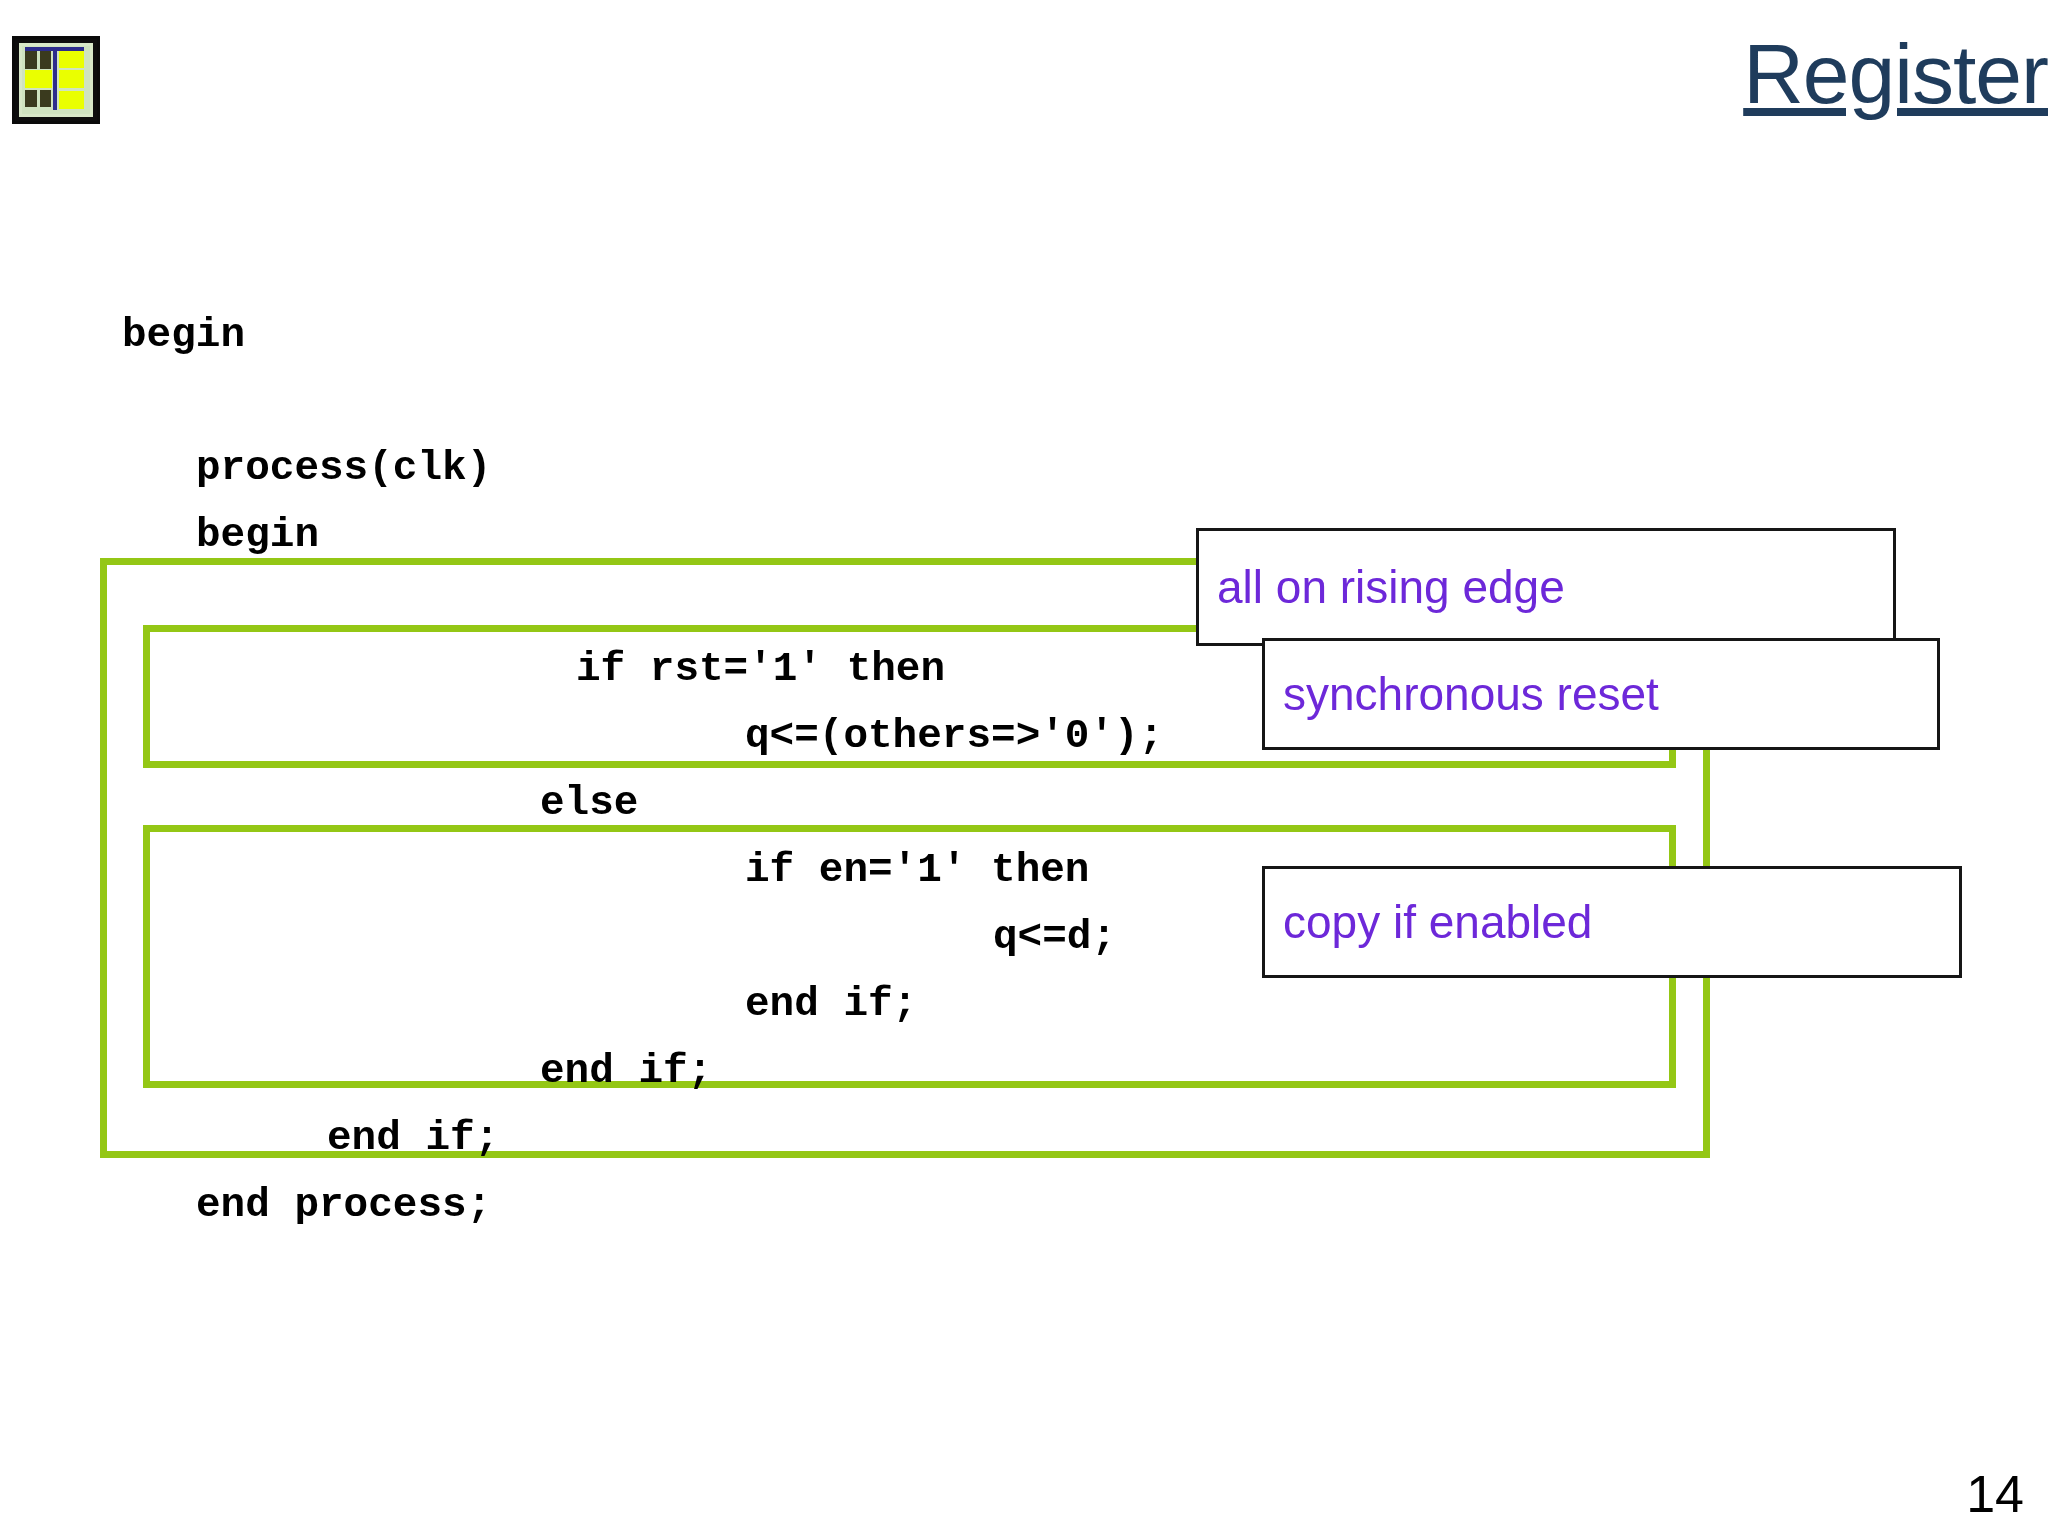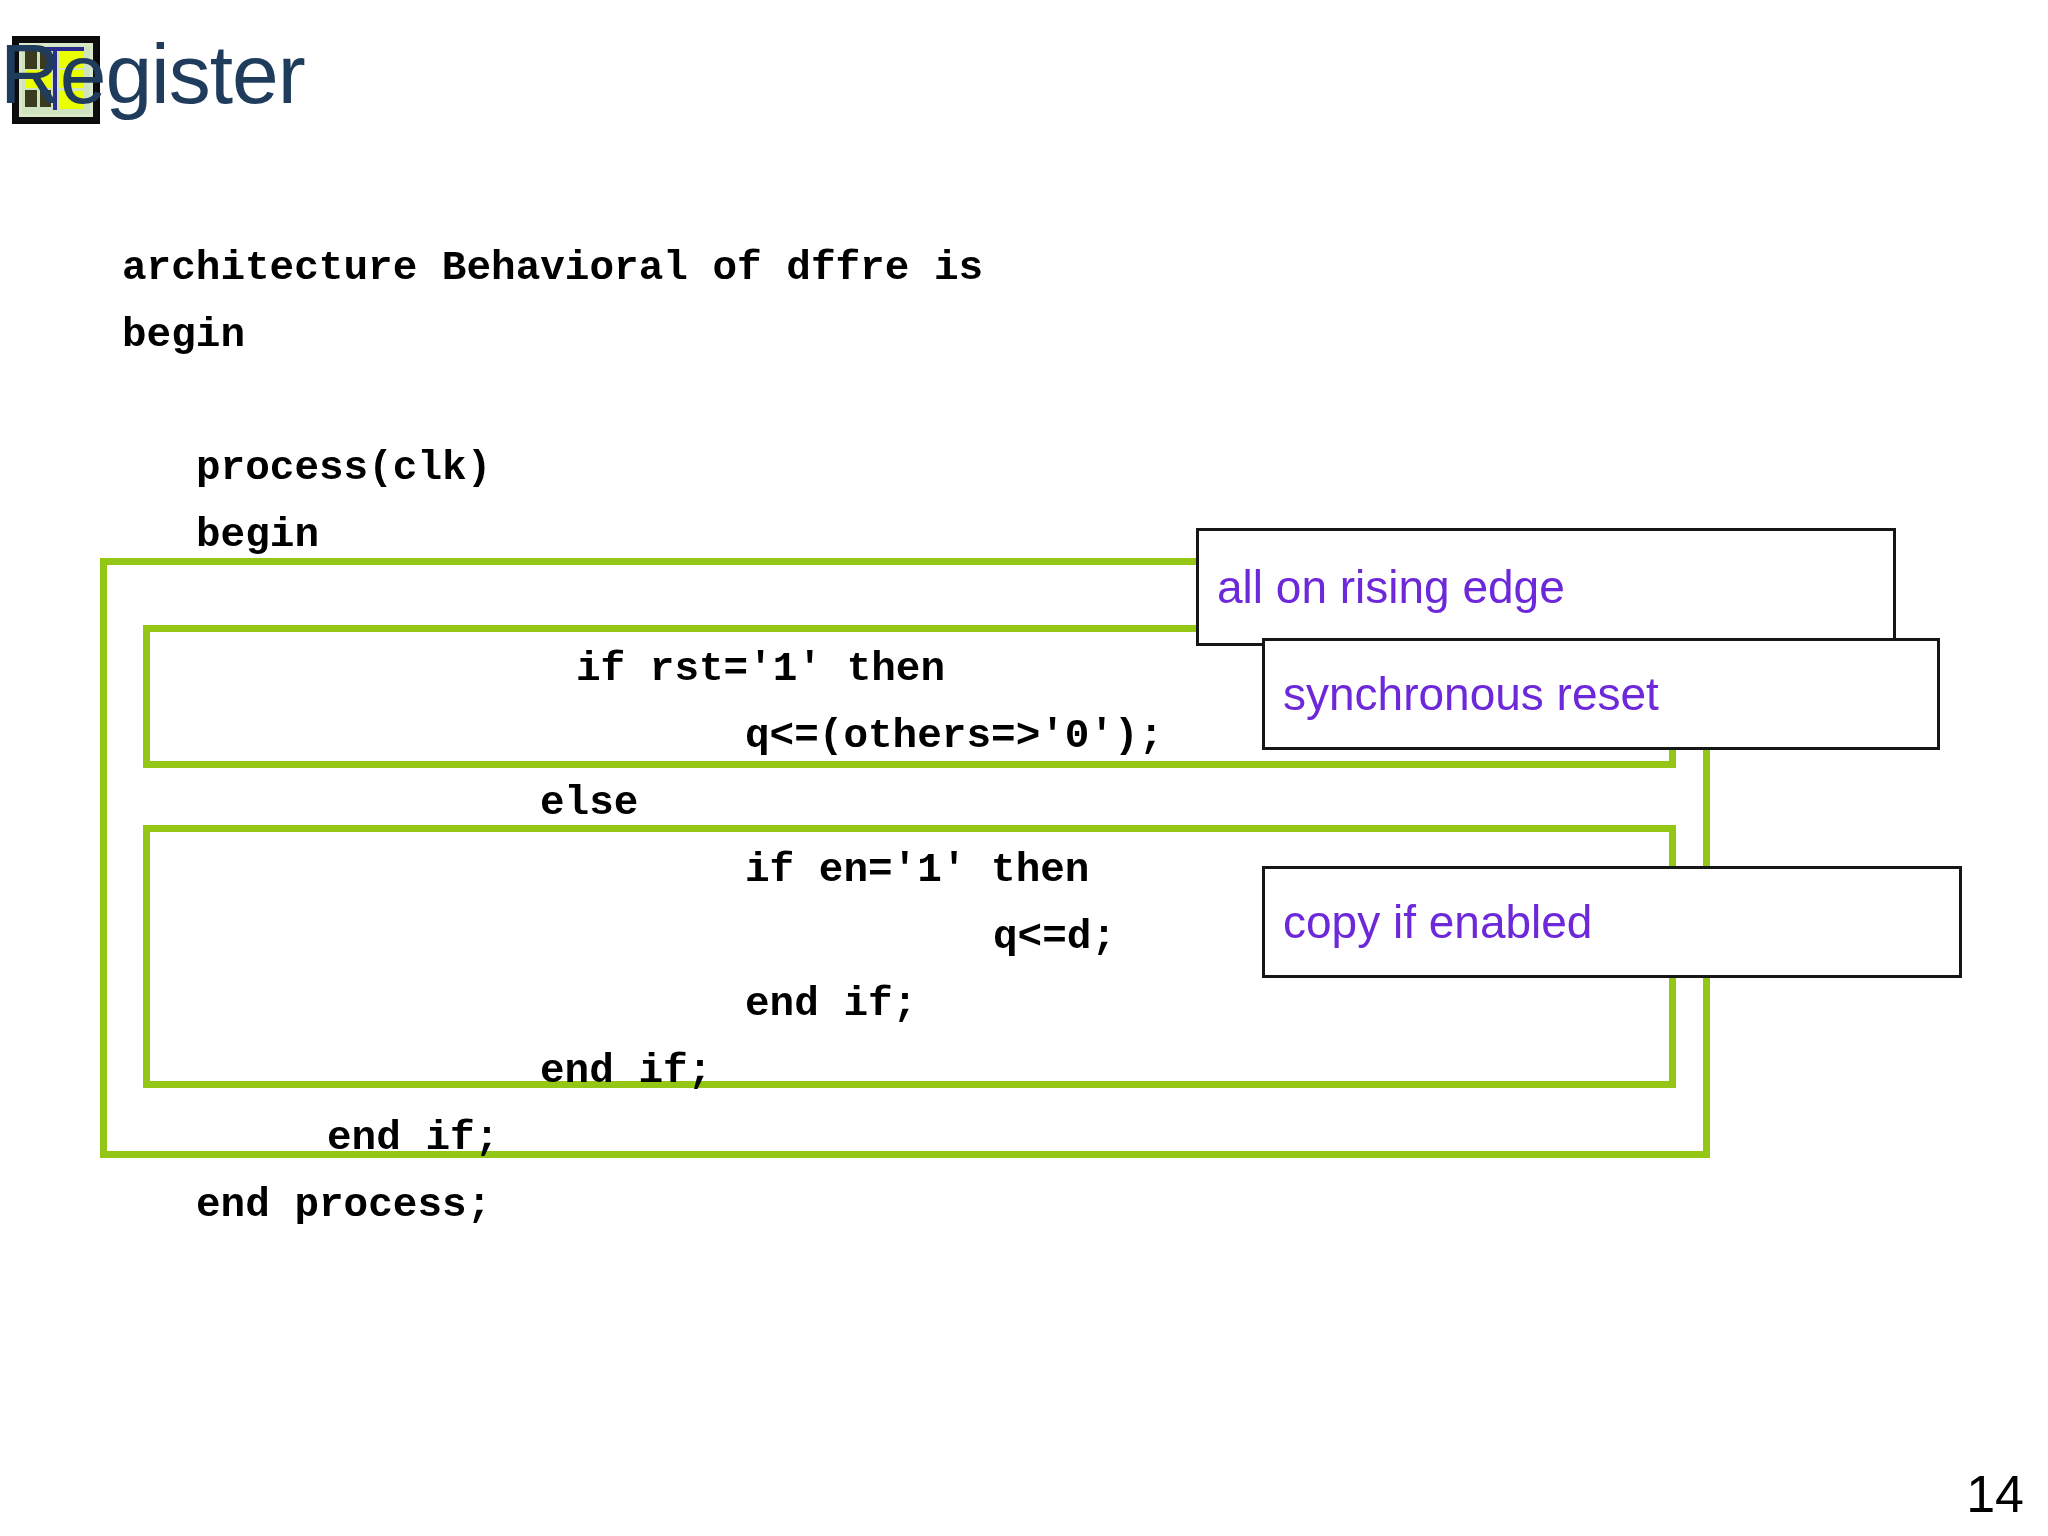--- a/index.html
+++ b/index.html
@@ -48,27 +48,28 @@
     position: absolute;
     background: #2c2c8c;
   }
 
   
   #title {
     position: absolute;
     left: 0;
     top: 22px;
     width: 2048px;
-    text-align: left;
+    text-align: right;
     font-size: 84px;
     line-height: 104px;
     color: #1f3c5c;
     font-family: "Liberation Sans", sans-serif;
     font-weight: 400;
     letter-spacing: -1px;
+    text-decoration: underline;
   }
 
   
   #code {
     position: absolute;
     left: 0;
     top: 0;
     width: 2048px;
     height: 1536px;
   }
@@ -139,21 +140,20 @@
     </div>
   </div>
 
   <div id="title">Register</div>
 
   <div class="gbox" style="left:100px;top:558px;width:1610px;height:600px;"></div>
   <div class="gbox" style="left:143px;top:625px;width:1533px;height:143px;"></div>
   <div class="gbox" style="left:143px;top:825px;width:1533px;height:263px;"></div>
 
   <div id="code">
-    <div class="cline" style="left:122px;top:248px;">architecture Behavioral of dffre is</div>
     <div class="cline" style="left:122px;top:315px;">begin</div>
     <div class="cline" style="left:196px;top:448px;">process(clk)</div>
     <div class="cline" style="left:196px;top:515px;">begin</div>
     <div class="cline" style="left:540px;top:649px;margin-left:36px;">if rst='1' then</div>
     <div class="cline" style="left:745px;top:716px;">q&lt;=(others=&gt;'0');</div>
     <div class="cline" style="left:540px;top:783px;">else</div>
     <div class="cline" style="left:745px;top:850px;">if en='1' then</div>
     <div class="cline" style="left:950px;top:917px;margin-left:43px;">q&lt;=d;</div>
     <div class="cline" style="left:745px;top:984px;">end if;</div>
     <div class="cline" style="left:540px;top:1051px;">end if;</div>

